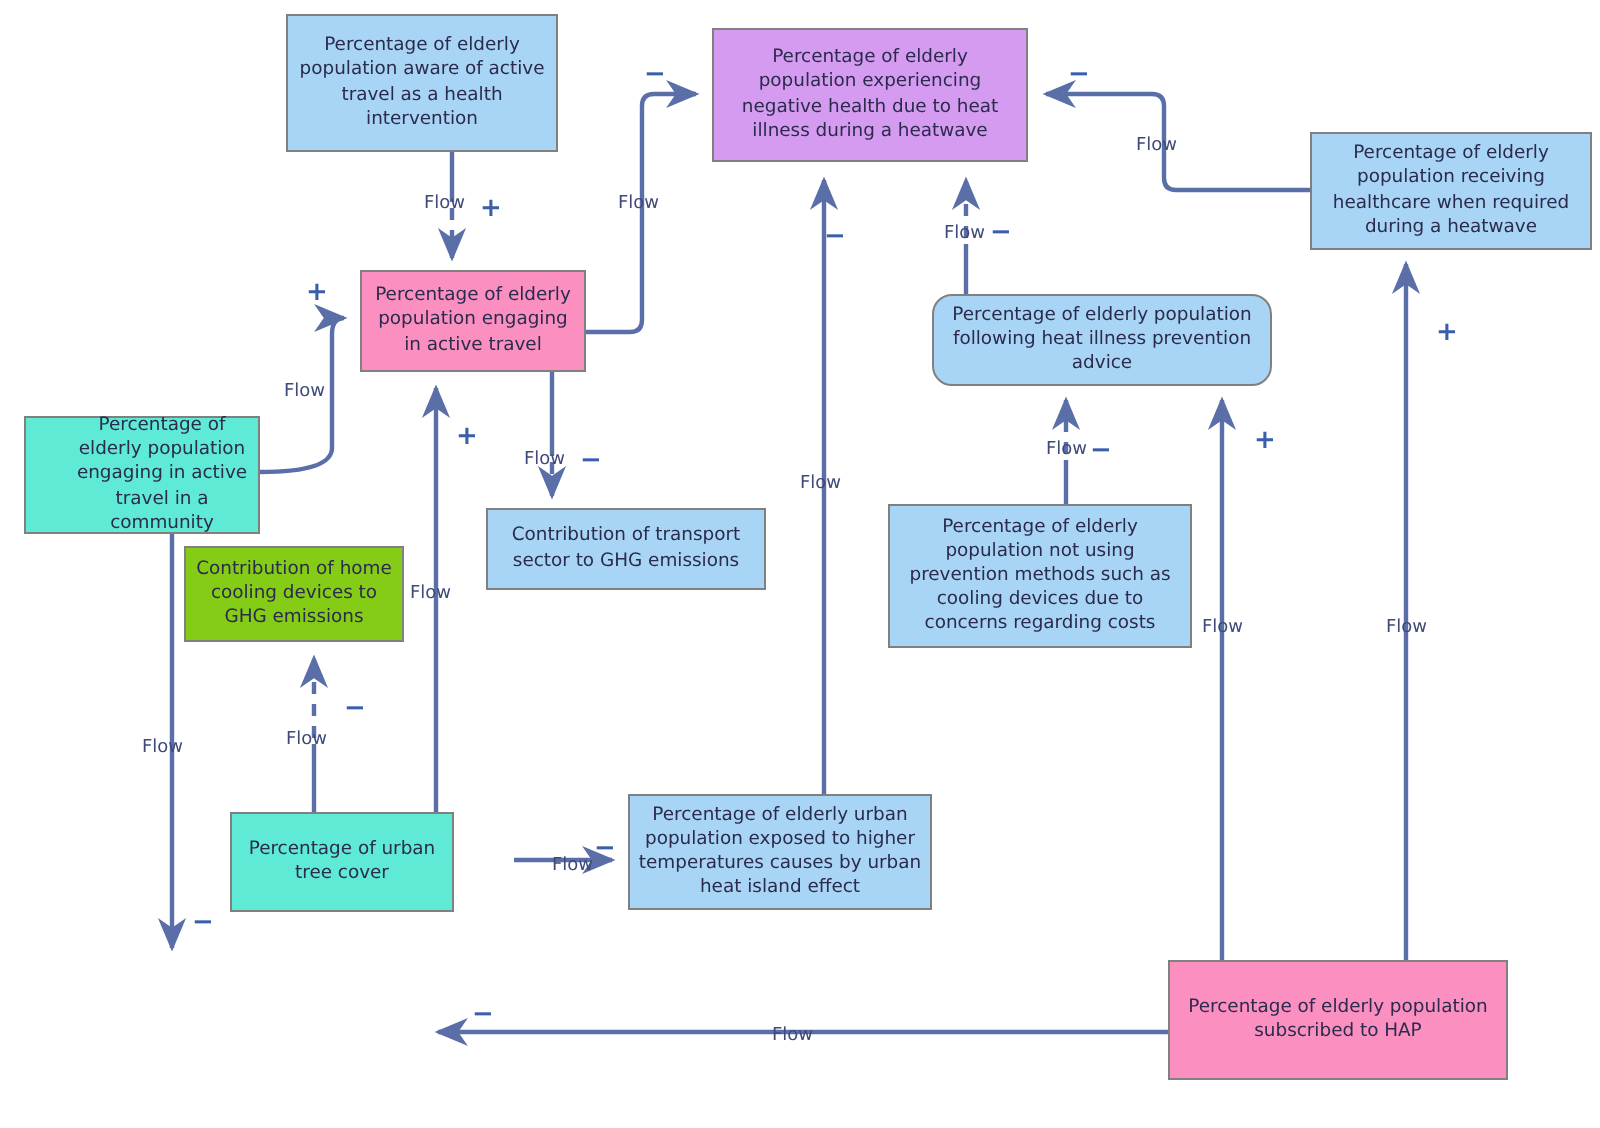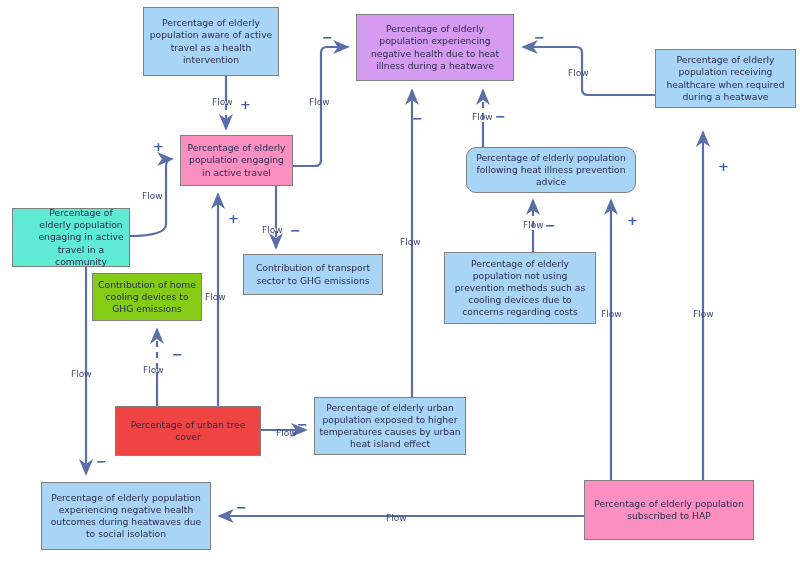--- a/index.html
+++ b/index.html
@@ -111,21 +111,21 @@
       <path d="M 533,227 L 533,200" stroke-dasharray="6,5" marker-end="url(#arw)"></path>
     </g>
   </svg>
 
   <div class="node blue" id="n-aware" style="left: 143px; top: 7px; width: 136px; height: 69px; background: rgb(168, 212, 245); border-color: rgb(128, 128, 128); color: rgb(43, 43, 77);">
       <span>Percentage of elderly population aware of active travel as a health intervention</span>
     </div>
   <div class="node purple" id="n-neghealth" style="left: 356px; top: 14px; width: 158px; height: 67px; background: rgb(212, 155, 240); border-color: rgb(128, 128, 128); color: rgb(43, 43, 77);">
       <span>Percentage of elderly population experiencing negative health due to heat illness during a heatwave</span>
     </div>
-  <div class="node blue" id="n-healthcare" style="left: 655px; top: 49px; width: 141px; height: 59px; background: rgb(168, 212, 245); border-color: rgb(128, 128, 128); color: rgb(43, 43, 77);">
+  <div class="node blue" id="n-healthcare" style="left: 655px; top: 66px; width: 141px; height: 59px; background: rgb(168, 212, 245); border-color: rgb(128, 128, 128); color: rgb(43, 43, 77);">
       <span>Percentage of elderly population receiving healthcare when required during a heatwave</span>
     </div>
   <div class="node pink" id="n-activetravel" style="left: 180px; top: 135px; width: 113px; height: 51px; background: rgb(251, 143, 192); border-color: rgb(128, 128, 128); color: rgb(43, 43, 77);">
       <span>Percentage of elderly population engaging in active travel</span>
     </div>
   <div class="node blue" id="n-advice" style="left: 466px; top: 147px; width: 170px; height: 46px; background: rgb(168, 212, 245); border-color: rgb(128, 128, 128); color: rgb(43, 43, 77); border-radius: 10px;">
       <span>Percentage of elderly population following heat illness prevention advice</span>
     </div>
   <div class="node blue" id="n-community" style="left: 12px; top: 208px; width: 118px; height: 59px; background: #5eead4; border-color: rgb(128, 128, 128); color: rgb(43, 43, 77); padding-left: 24px;">
       <span>Percentage of elderly population engaging in active travel in a community</span>
@@ -135,25 +135,22 @@
     </div>
   <div class="node blue" id="n-transport" style="left: 243px; top: 254px; width: 140px; height: 41px; background: rgb(168, 212, 245); border-color: rgb(128, 128, 128); color: rgb(43, 43, 77);">
       <span>Contribution of transport sector to GHG emissions</span>
     </div>
   <div class="node blue" id="n-cooling" style="left: 92px; top: 273px; width: 110px; height: 48px; background: #84cc16; border-color: rgb(128, 128, 128); color: rgb(43, 43, 77);">
       <span>Contribution of home cooling devices to GHG emissions</span>
     </div>
   <div class="node blue" id="n-heatisland" style="left: 314px; top: 397px; width: 152px; height: 58px; background: rgb(168, 212, 245); border-color: rgb(128, 128, 128); color: rgb(43, 43, 77);">
       <span>Percentage of elderly urban population exposed to higher temperatures causes by urban heat island effect</span>
     </div>
-  <div class="node pink" id="n-treecover" style="left: 115px; top: 406px; width: 146px; height: 50px; background: #ef4444; border-color: rgb(128, 128, 128); color: rgb(43, 43, 77);">
+  <div class="node pink" id="n-treecover" style="left: 115px; top: 406px; width: 112px; height: 50px; background: #5eead4; border-color: rgb(128, 128, 128); color: rgb(43, 43, 77);">
       <span>Percentage of urban tree cover</span>
-    </div>
-  <div class="node blue" id="n-isolation" style="left: 41px; top: 482px; width: 170px; height: 68px; background: rgb(168, 212, 245); border-color: rgb(128, 128, 128); color: rgb(43, 43, 77);">
-      <span>Percentage of elderly population experiencing negative health outcomes during heatwaves due to social isolation</span>
     </div>
   <div class="node pink" id="n-hap" style="left: 584px; top: 480px; width: 170px; height: 60px; background: rgb(251, 143, 192); border-color: rgb(128, 128, 128); color: rgb(43, 43, 77);">
       <span>Percentage of elderly population subscribed to HAP</span>
     </div>
 
   <div id="label-host">
       <div class="edge-label" style="left: 212px; top: 97px;">Flow</div>
       <div class="edge-label" style="left: 309px; top: 97px;">Flow</div>
       <div class="edge-label" style="left: 568px; top: 68px;">Flow</div>
       <div class="edge-label" style="left: 472px; top: 112px;">Flow</div>

